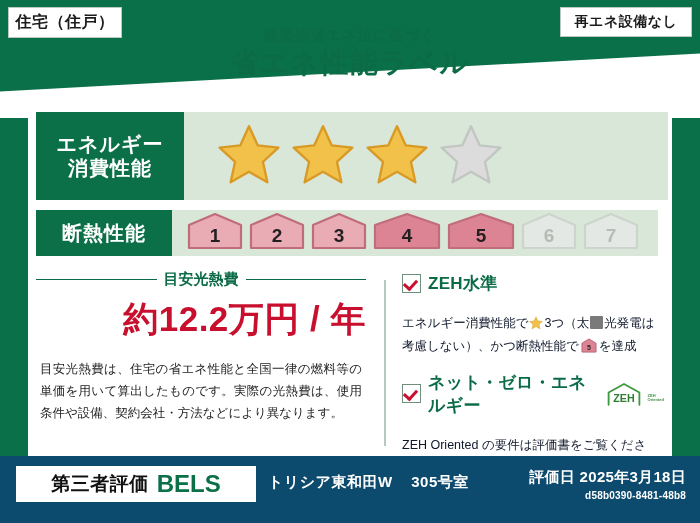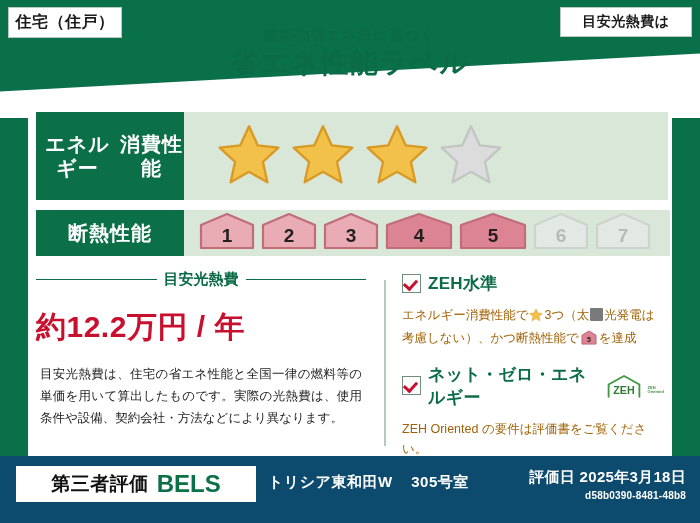--- a/index.html
+++ b/index.html
@@ -54,50 +54,50 @@
     position:absolute;left:28px;top:104px;width:644px;height:352px;
     background:#ffffff;
   }
 
   
   .perf-row{
     position:absolute;left:8px;display:flex;align-items:stretch;
   }
   .row-label{
     background:#0b7048;color:#ffffff;font-weight:bold;
-    display:flex;flex-direction:row;align-items:center;justify-content:center;
+    display:flex;flex-direction:column;align-items:center;justify-content:center;
     text-align:center;line-height:1.22;letter-spacing:1px;
   }
   .row-body{
     background:#d9e7d8;
     display:flex;align-items:center;
   }
 
   
   #row-energy{top:8px;}
   #row-energy .row-label{width:148px;height:88px;font-size:20px;}
   #row-energy .row-body{width:476px;height:88px;padding-left:8px;}
   .stars{display:flex;align-items:center;gap:8px;margin-left:24px;}
 
   
   #row-insul{top:106px;}
-  #row-insul .row-label{width:148px;height:46px;font-size:20px;}
+  #row-insul .row-label{width:136px;height:46px;font-size:20px;}
   #row-insul .row-body{width:476px;height:46px;padding-left:10px;}
   .houses{display:flex;align-items:flex-end;gap:4px;margin-left:4px;}
 
   
   .leftcol{position:absolute;left:8px;top:166px;width:330px;}
   .cost-head{
     display:flex;align-items:center;justify-content:flex-start;gap:7px;
     color:#0b6b47;font-weight:bold;font-size:15px;
   }
   .cost-head .rule{flex:1;height:1.5px;background:#0b6b47;}
   .cost-value{
-    margin-top:18px;text-align:left;color:#c8102e;
-    font-size:30px;font-weight:bold;letter-spacing:.5px;
+    margin-top:7px;text-align:right;color:#c8102e;
+    font-size:35px;font-weight:bold;letter-spacing:.5px;
   }
   .cost-note{
     margin-top:16px;
     font-size:12.5px;color:#1d1d1d;line-height:1.75;
     text-align:justify;padding:0 4px;
   }
 
   
   .vrule{
     position:absolute;left:356px;top:176px;width:1.5px;height:166px;
@@ -111,21 +111,21 @@
     width:17px;height:17px;border:1.5px solid #6f8f7c;background:#fff;
     position:relative;flex:none;
   }
   .chkbox::after{
     content:"";position:absolute;left:3px;top:2px;
     width:6px;height:10px;border:solid #c8102e;border-width:0 3px 3px 0;
     transform:rotate(42deg);
   }
   .chk-title{color:#0b6b47;font-weight:bold;font-size:17px;letter-spacing:.3px;}
   .chk-body{
-    margin-top:10px;font-size:12.5px;color:#a16207;line-height:1.62;
+    margin-top:18px;font-size:12.5px;color:#0f172a;line-height:1.62;
   }
   .blk2{margin-top:11px;}
 
   .inline-star{display:inline-block;vertical-align:-3px;margin:0 1px;}
   .redacted{
     display:inline-block;width:13px;height:13px;background:#7a7a7a;
     vertical-align:-2px;margin:0 1px;border-radius:1px;
   }
   .inline-house{
     display:inline-block;vertical-align:-3px;margin:0 2px;
@@ -159,21 +159,21 @@
 </head>
 <body>
 
 <div class="label-root">
 
   <div class="topband">
     <div class="diag"></div>
   </div>
 
   <div class="tag tag-left">住宅（住戸）</div>
-  <div class="tag tag-right">目安光熱費は</div>
+  <div class="tag tag-right">再エネ設備なし</div>
 
   <div class="title-wrap">
     <div class="title-sub">建築物省エネ法に基づく</div>
     <div class="title-main">省エネ性能ラベル</div>
   </div>
 
   <div class="card">
 
     <div class="perf-row" id="row-energy">
       <div class="row-label">

